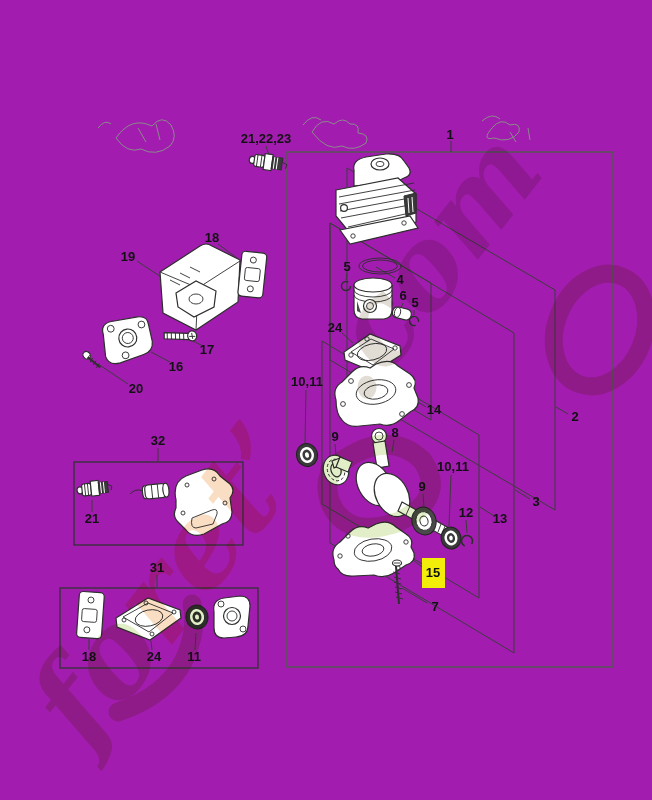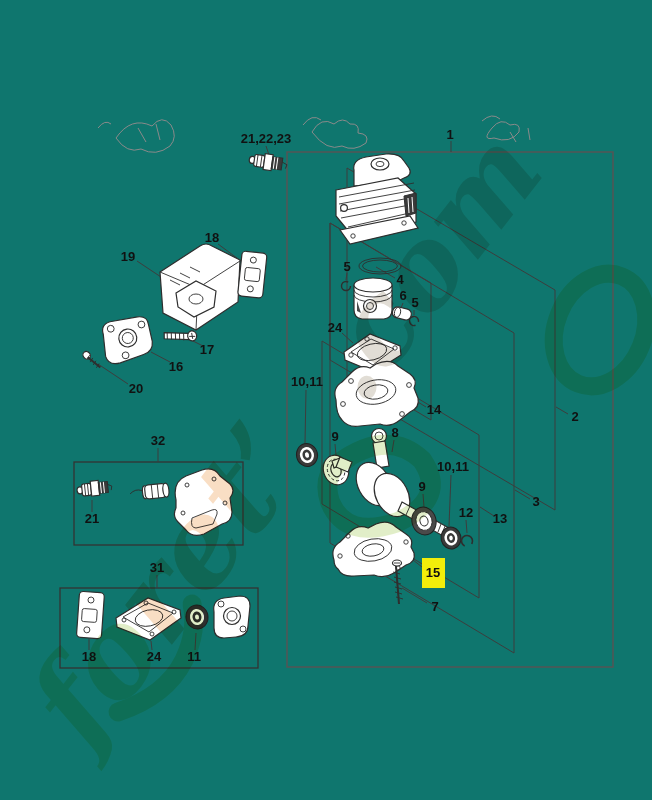--- a/index.html
+++ b/index.html
@@ -1,16 +1,16 @@
 <!DOCTYPE html>
 <html><head>
 <meta charset="utf-8">
 <style>
   html,body{margin:0;padding:0;background:#ffffff;}
-  .stage{position:relative;width:652px;height:800px;background:#0f766e;overflow:hidden;
+  .stage{position:relative;width:652px;height:800px;background:#a21caf;overflow:hidden;
          font-family:"Liberation Sans", sans-serif;}
   svg text.callout{font-family:"Liberation Sans", sans-serif;font-weight:bold;font-size:13px;fill:#111;}
   svg text.wm{font-family:"DejaVu Serif", serif;font-style:italic;font-weight:bold;}
   .ln{stroke:#3d3d3d;stroke-width:1;fill:none;}
   .part{stroke:#2e2e2e;stroke-width:1.2;fill:#ffffff;}
   .partthin{stroke:#2e2e2e;stroke-width:0.9;fill:none;}
   .dark{stroke:#2e2e2e;stroke-width:1;fill:#3a3a3a;}
   .faint{stroke:#8a8a8a;stroke-width:1;fill:none;}
 </style>
 </head>

